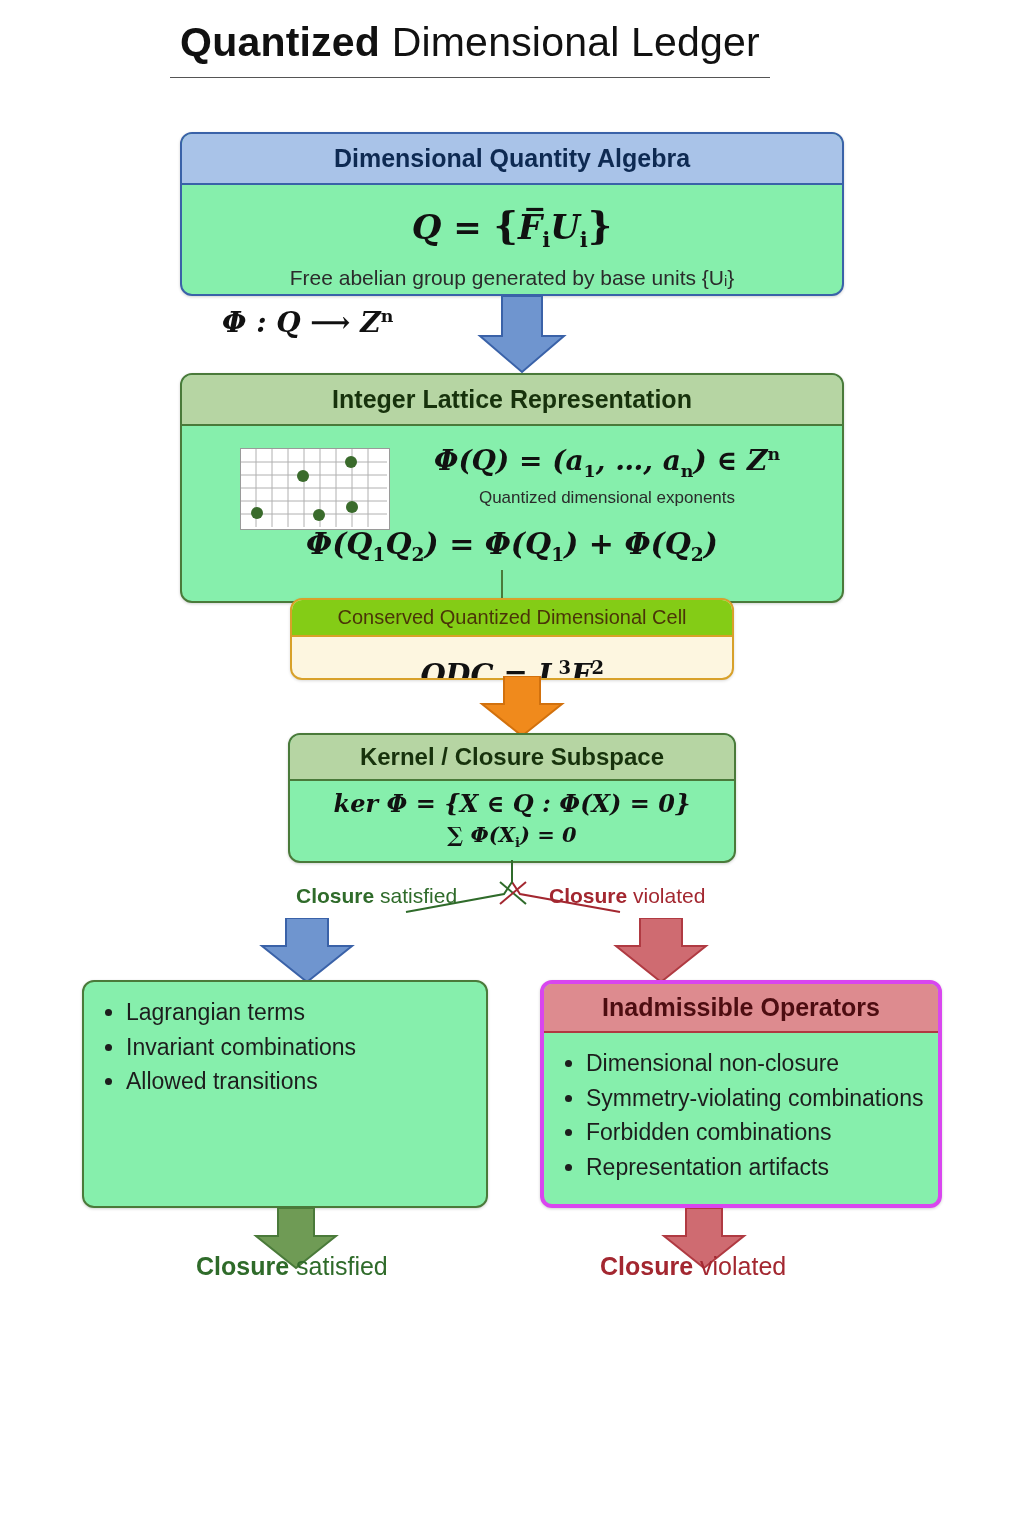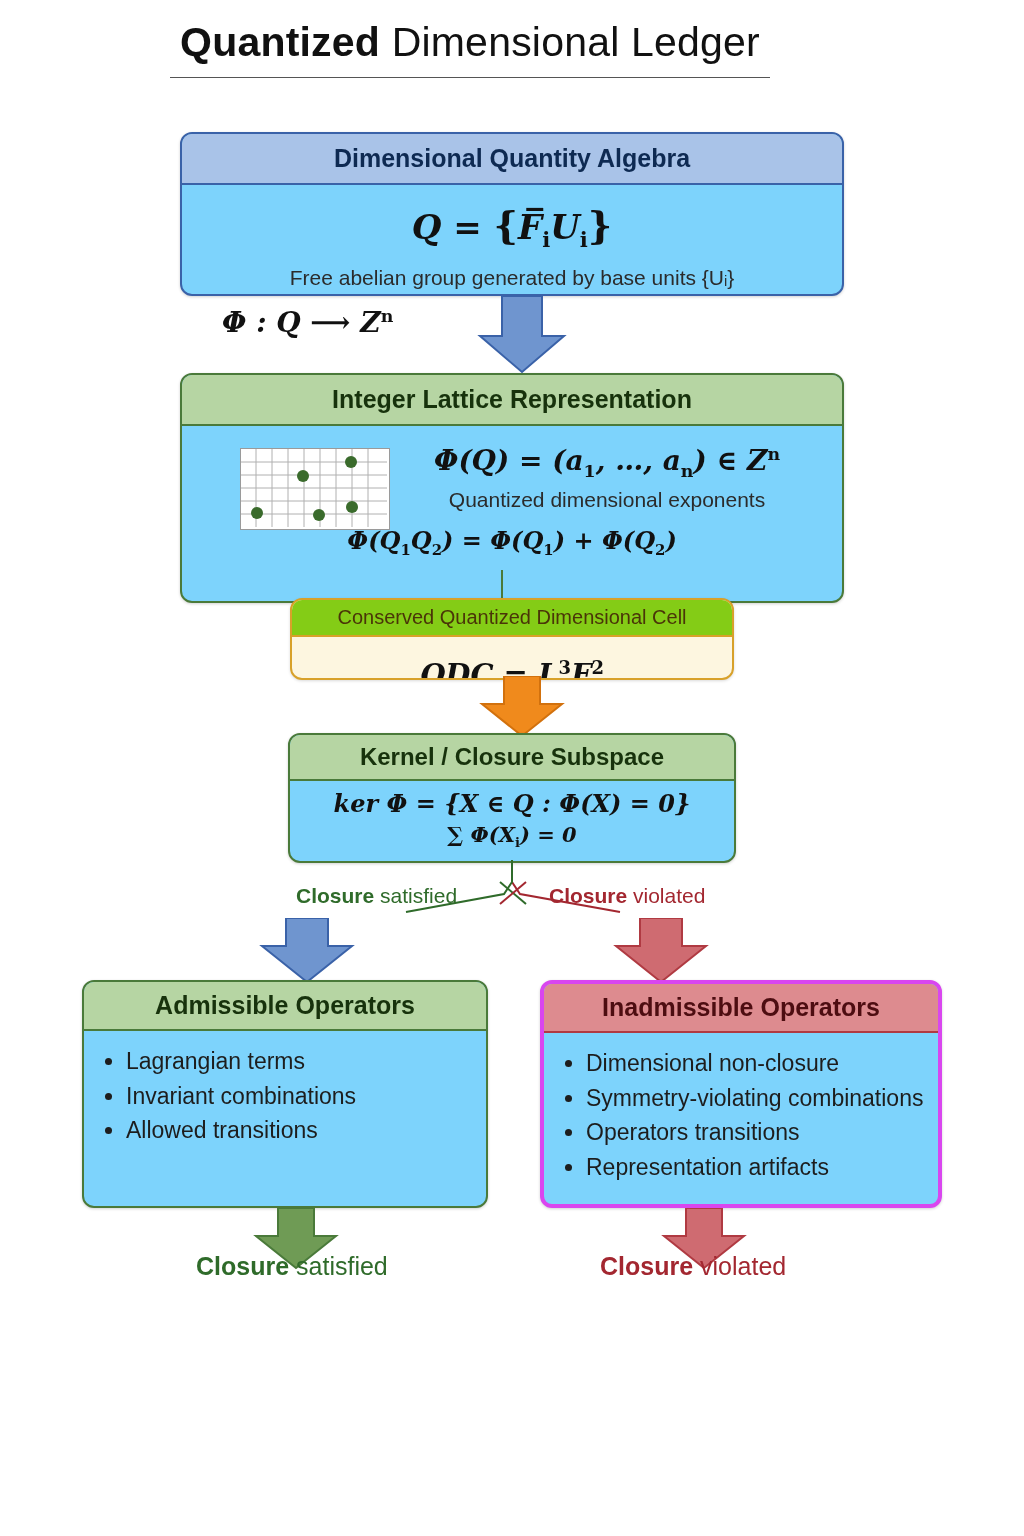--- a/index.html
+++ b/index.html
@@ -42,21 +42,21 @@
     height: 1px;
     background: #555;
   }
 
   
   .node {
     position: absolute;
     border-radius: 12px;
     box-sizing: border-box;
     overflow: hidden;
-    background: #7dd3fc;
+    background: #86efac;
   }
   .node .hdr {
     font-weight: bold;
     text-align: center;
     box-sizing: border-box;
   }
   .node .body {
     box-sizing: border-box;
     padding: 8px 12px 12px 12px;
   }
@@ -218,23 +218,23 @@
           <circle cx="16" cy="64" r="6"></circle>
           <circle cx="78" cy="66" r="6"></circle>
           <circle cx="111" cy="58" r="6"></circle>
         </g>
       </svg>
     </div>
 
     <div class="math" style="position:absolute; left:215px; top:18px; width:420px; font-size:28px;">
       <span title="Φ(Q) = (a₁, …, aₙ) ∈ Zⁿ">Φ(Q) = (a<sub>1</sub>, …, a<sub>n</sub>) <span class="up">∈</span> Z<sup>n</sup></span>
     </div>
-    <div class="caption" style="position:absolute; left:215px; top:62px; width:420px; font-size:21px;">Quantized dimensional exponents</div>
-
-    <div class="math" style="position:absolute; left:40px; top:100px; width:580px; font-size:24px;">
+    <div class="caption" style="position:absolute; left:215px; top:62px; width:420px; font-size:17px;">Quantized dimensional exponents</div>
+
+    <div class="math" style="position:absolute; left:40px; top:100px; width:580px; font-size:30px;">
       <span title="Φ(Q₁Q₂) = Φ(Q₁) + Φ(Q₂)">Φ(Q<sub>1</sub>Q<sub>2</sub>) = Φ(Q<sub>1</sub>) + Φ(Q<sub>2</sub>)</span>
     </div>
   </div>
 </div>
 
 <div class="arrow" style="left:490px; top:570px; width:24px; height:34px;">
   <svg width="24" height="34" viewBox="0 0 24 34">
     <line x1="12" y1="0" x2="12" y2="34" stroke="#4a7a3a" stroke-width="2"></line>
   </svg>
 </div>
@@ -286,37 +286,36 @@
   </svg>
 </div>
 
 <div class="arrow" style="left:606px; top:918px; width:110px; height:66px;">
   <svg width="110" height="66" viewBox="0 0 110 66">
     <polygon points="34,0 76,0 76,28 100,28 55,64 10,28 34,28" fill="#cf6b71" stroke="#b03a42" stroke-width="2"></polygon>
   </svg>
 </div>
 
 <div class="node green" style="left:82px; top:980px; width:406px; height:228px;">
-  <div class="hdr" style="font-size:25px; padding:9px 0 9px 0;">Admissible Operators</div>
   <div class="body">
     <ul class="items">
       <li>Lagrangian terms</li>
       <li>Invariant combinations</li>
       <li>Allowed transitions</li>
     </ul>
   </div>
 </div>
 
 <div class="node red" style="left:540px; top:980px; width:402px; height:228px;">
   <div class="hdr" style="font-size:25px; padding:9px 0 9px 0;">Inadmissible Operators</div>
   <div class="body">
     <ul class="items">
       <li>Dimensional non-closure</li>
       <li>Symmetry-violating combinations</li>
-      <li>Operators transitions</li>
+      <li>Forbidden combinations</li>
       <li>Representation artifacts</li>
     </ul>
   </div>
 </div>
 
 <div class="arrow" style="left:248px; top:1208px; width:96px; height:62px;">
   <svg width="96" height="62" viewBox="0 0 96 62">
     <polygon points="30,0 66,0 66,28 88,28 48,60 8,28 30,28" fill="#6f9b55" stroke="#4a7a3a" stroke-width="2"></polygon>
   </svg>
 </div>

